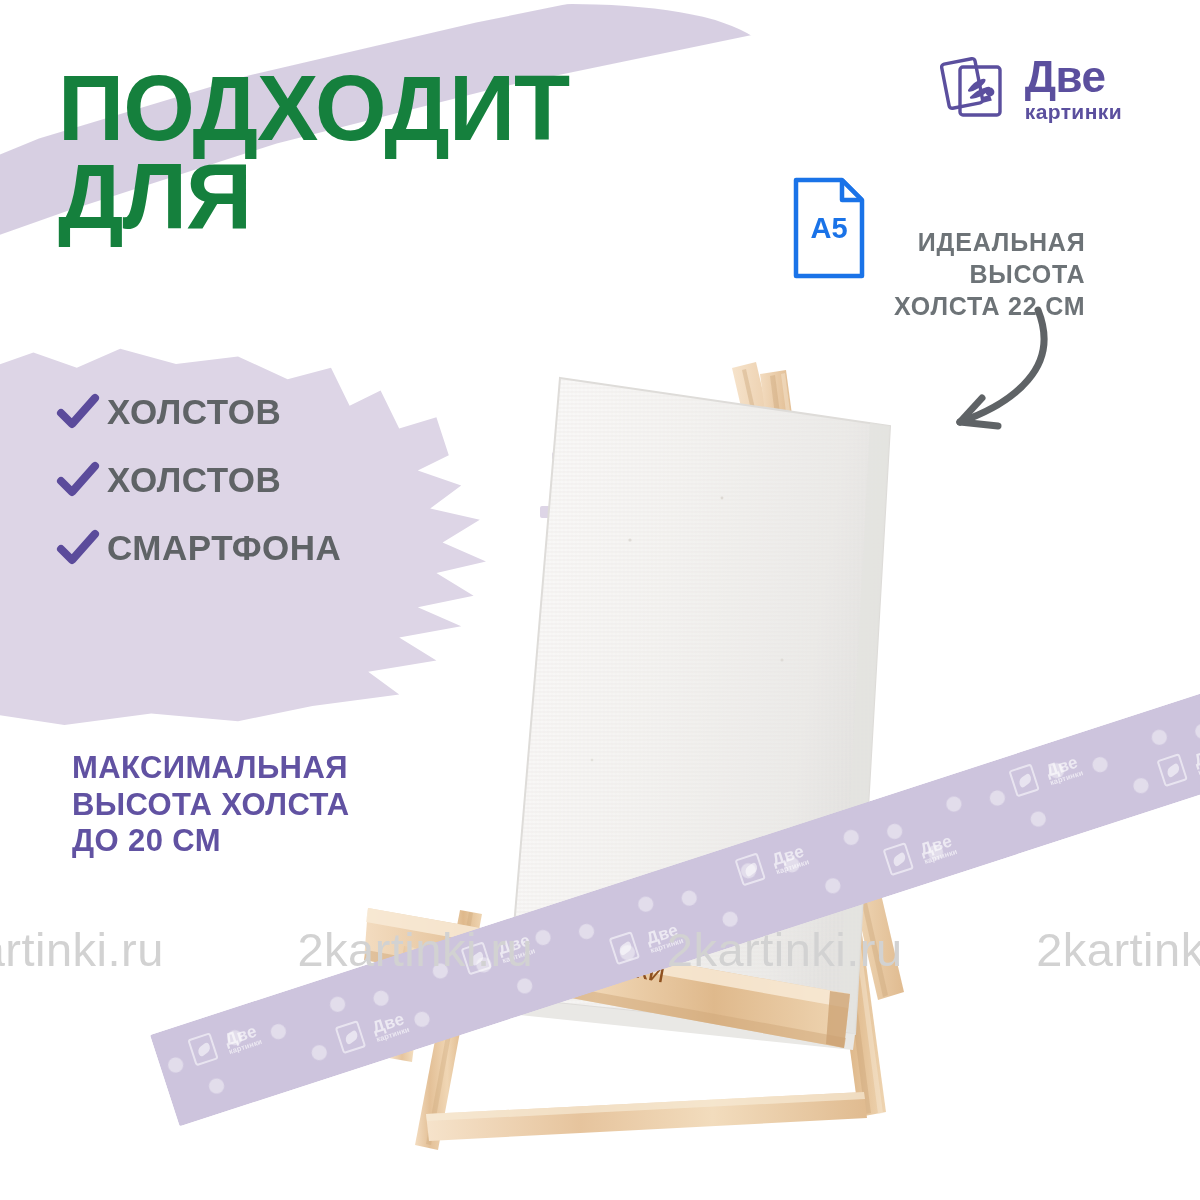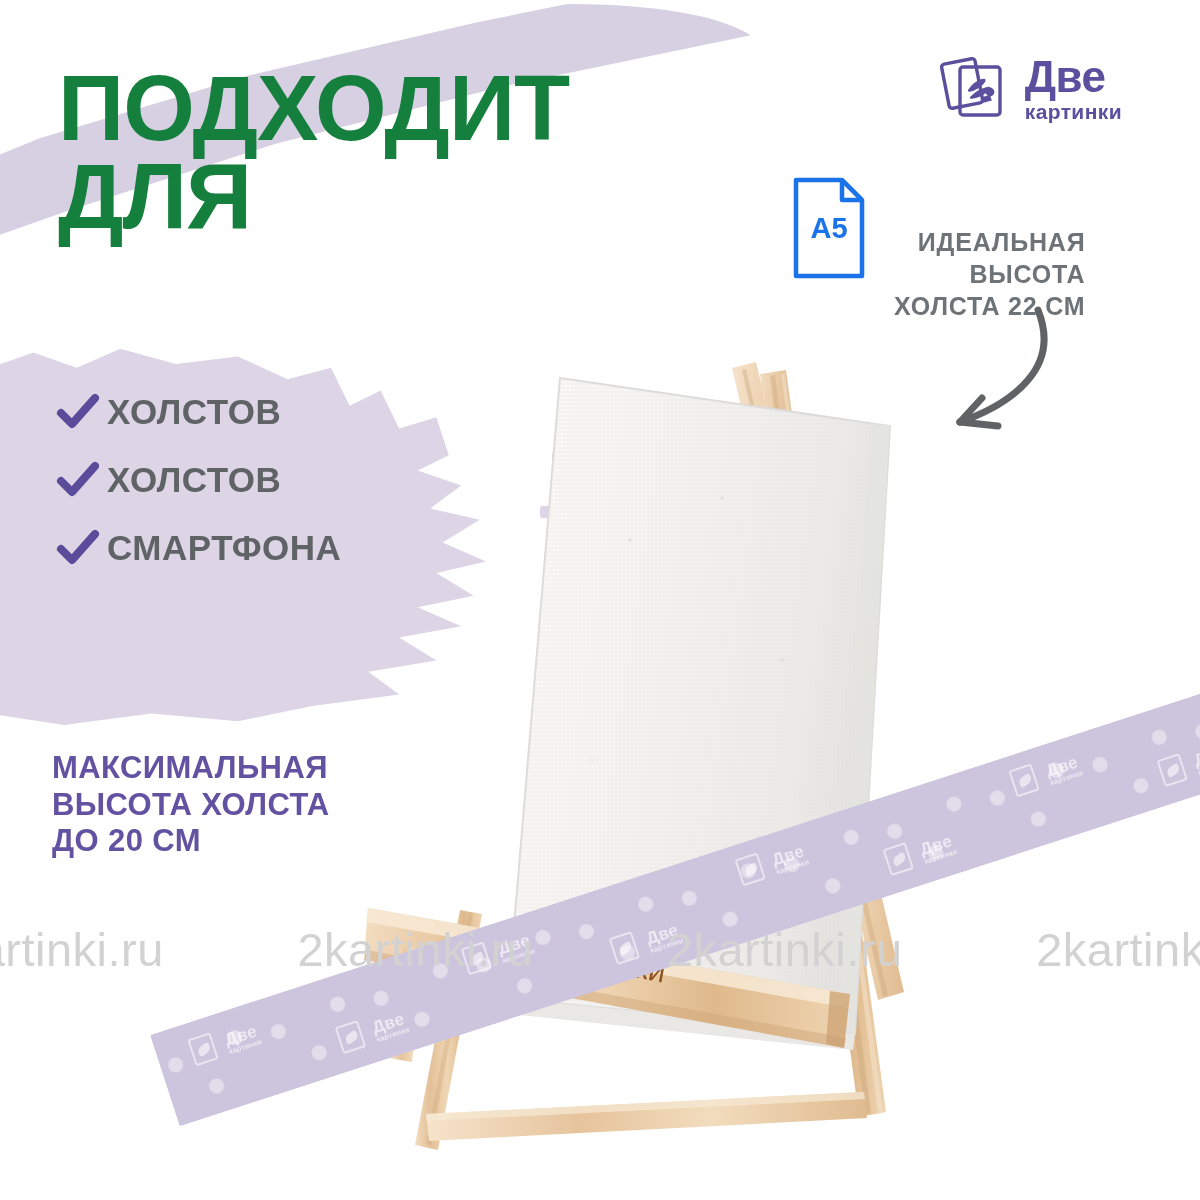--- a/index.html
+++ b/index.html
@@ -144,21 +144,21 @@
     font-size: 35px;
     font-weight: bold;
     letter-spacing: .5px;
     margin-left: 6px;
     white-space: nowrap;
   }
 
   
   .maxnote {
     position: absolute;
-    left: 52px;
+    left: 72px;
     top: 750px;
     width: 400px;
     color: #6152a2;
     font-size: 31px;
     font-weight: bold;
     line-height: 1.18;
     letter-spacing: .4px;
   }
 
   

